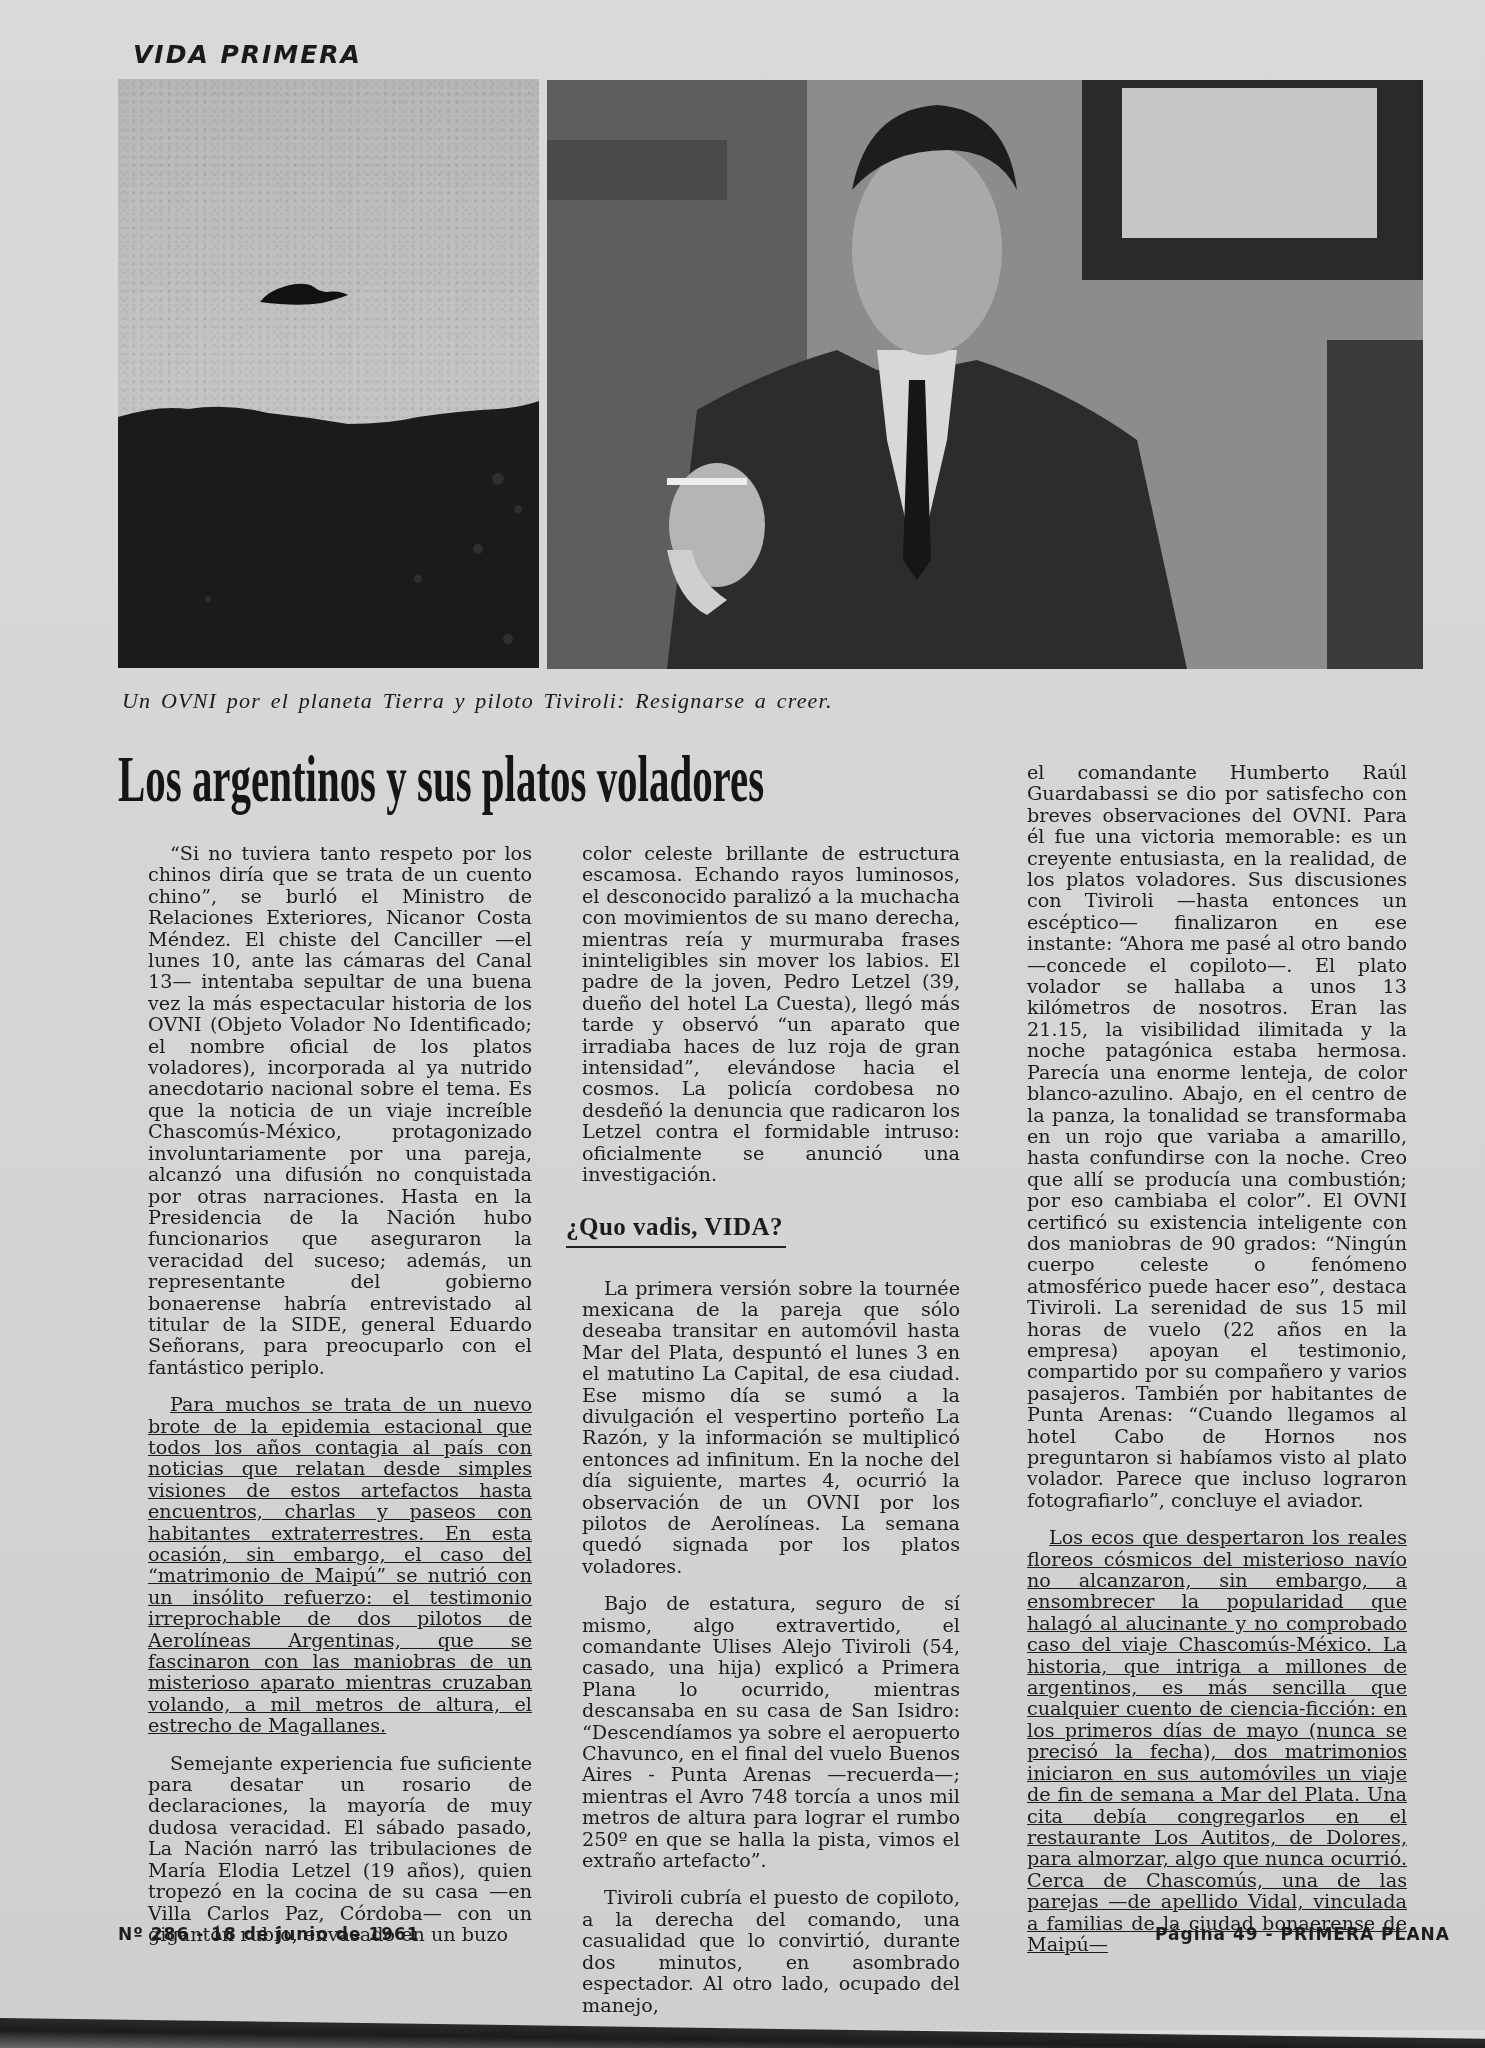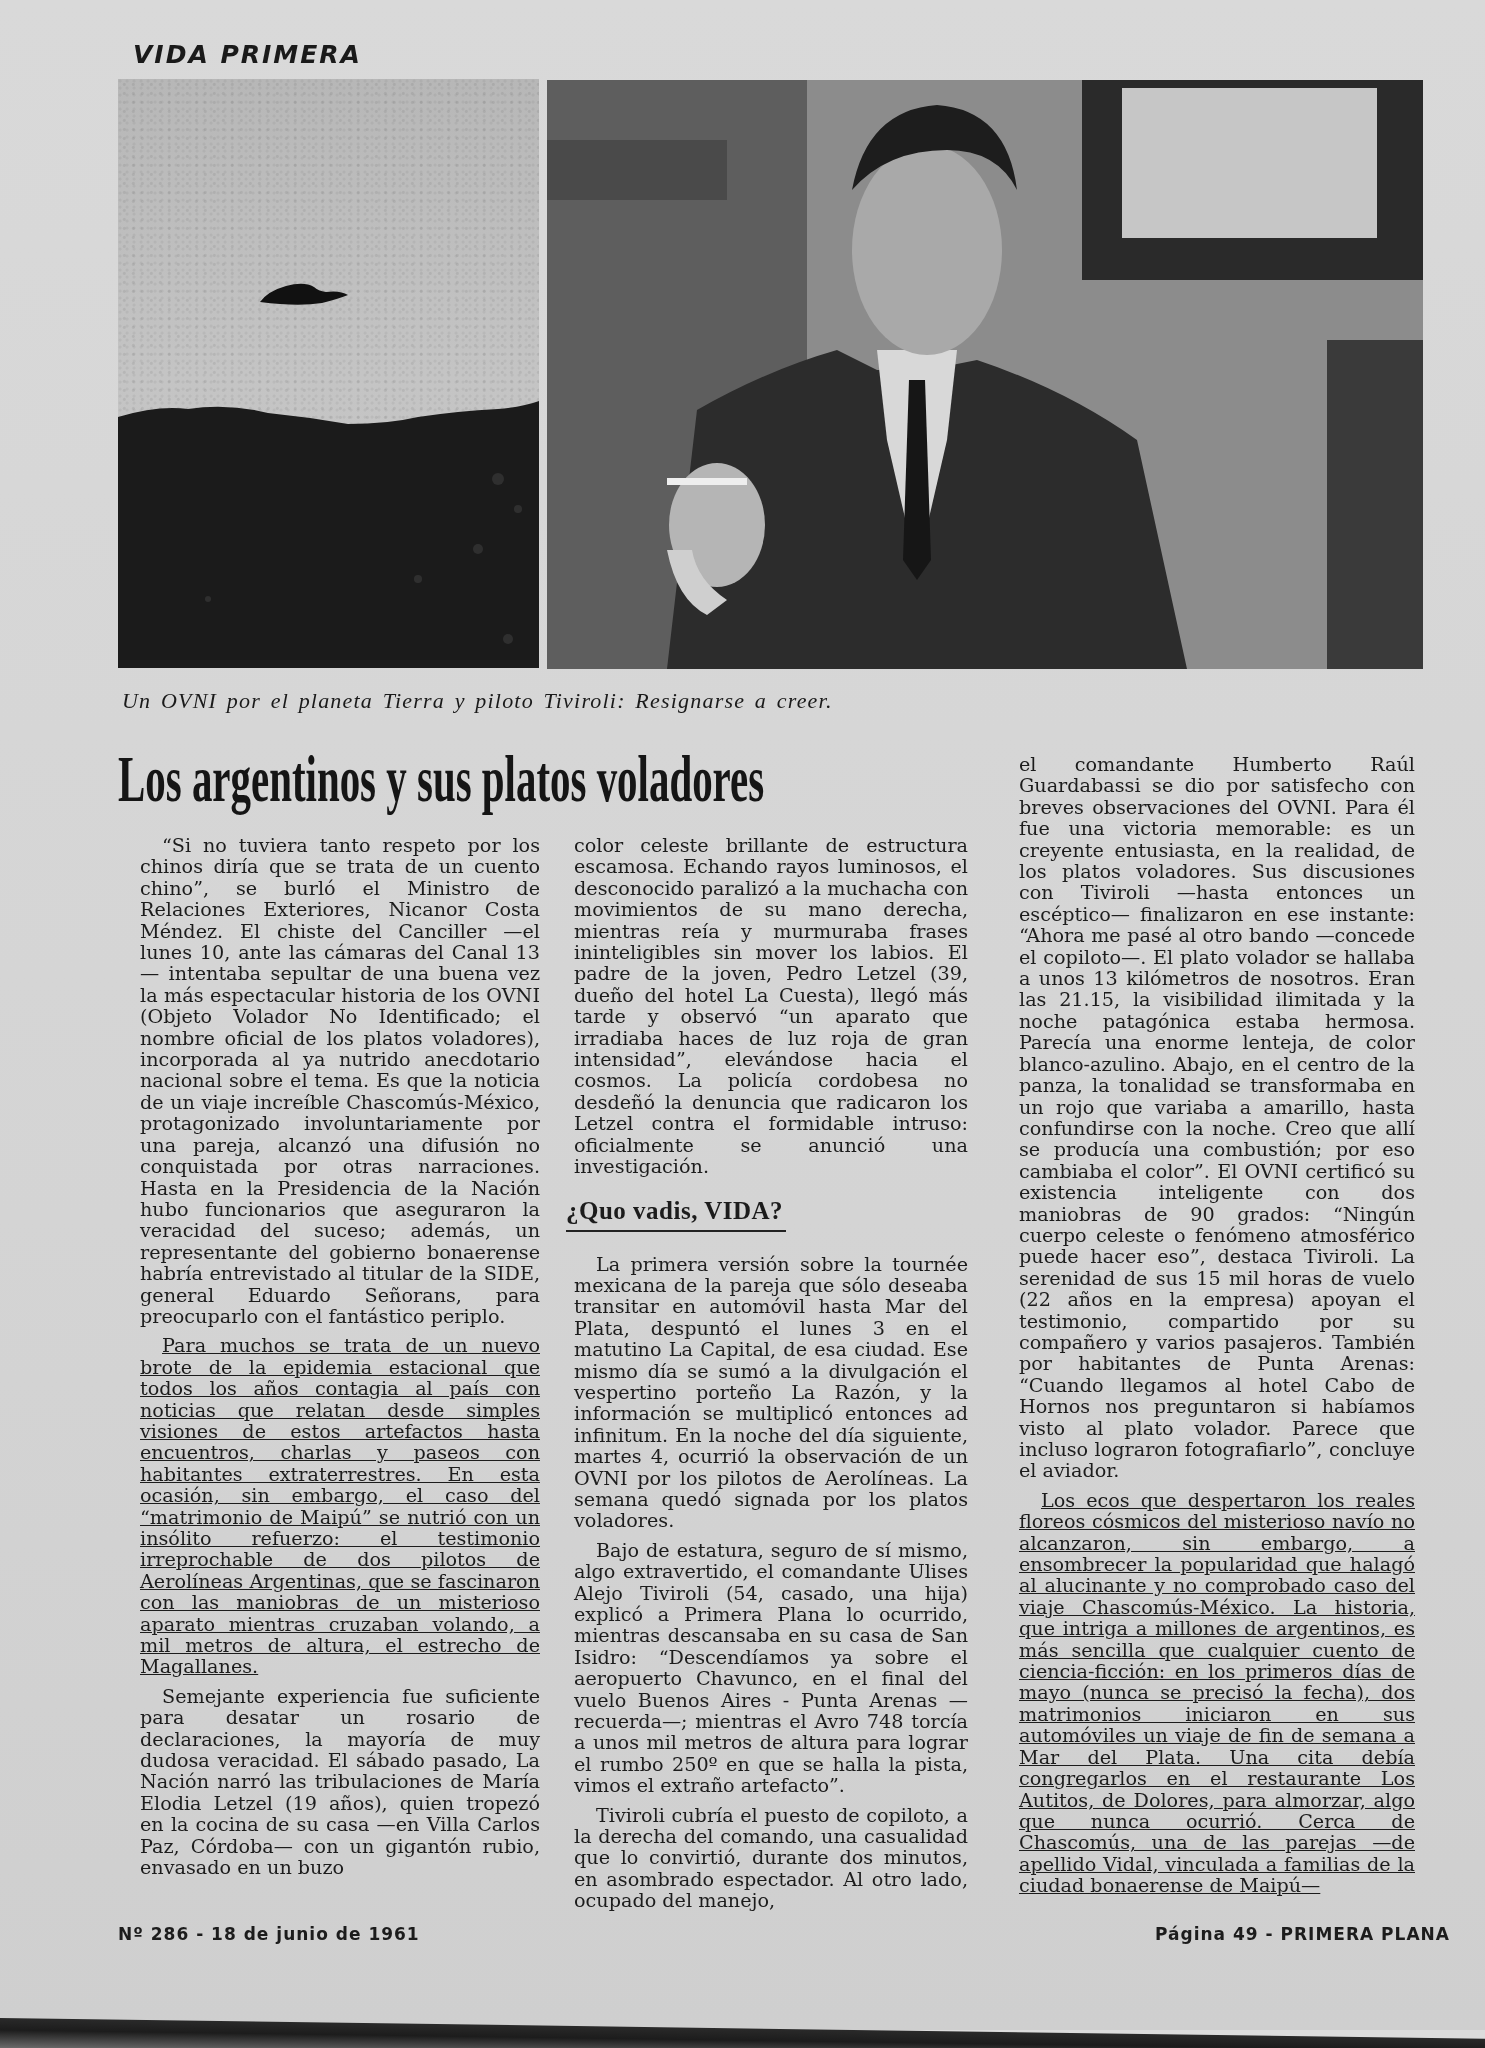--- a/index.html
+++ b/index.html
@@ -52,21 +52,21 @@
     font-family: "Liberation Serif", serif; font-weight: bold;
     font-size: 66px; line-height: 78px;
     transform: scaleX(0.62); transform-origin: left top;
     white-space: nowrap; letter-spacing: 0px; color: #151515;
   }
   .col {
     position: absolute; width: 416px;
     font-family: "DejaVu Serif", serif; font-size: 19.2px; line-height: 21.4px;
     text-align: justify; hyphens: manual; color: #1c1c1c;
   }
-  .col p { margin: 8px; text-indent: 0; }
+  .col p { margin: 16px; text-indent: 0; }
   .col p.indent { text-indent: 22px; }
   .col p.gap { margin-top: 8px; text-decoration: underline; }
   .col1 { left: 132px; top: 827px; }
   .col2 { left: 566px; top: 827px; width: 410px; }
   .col3 { left: 1011px; top: 746px; width: 412px; }
   .subhead {
     font-family: "Liberation Serif", serif; font-weight: bold;
     font-size: 25px; line-height: 30px;
     display: inline-block; border-bottom: 2px solid #222; padding: 0 2px 4px 0;
     margin: 10px 0 14px 0; width: 218px; letter-spacing: 0.5px;

